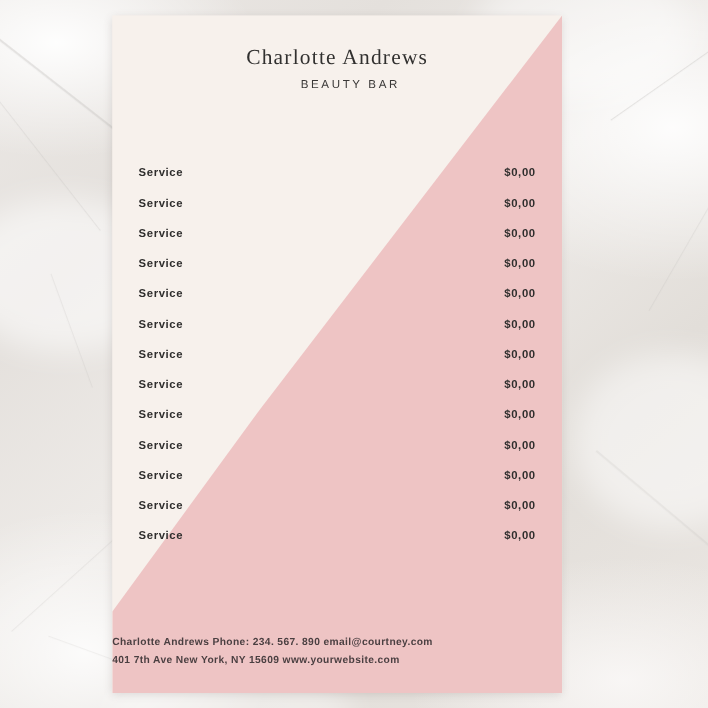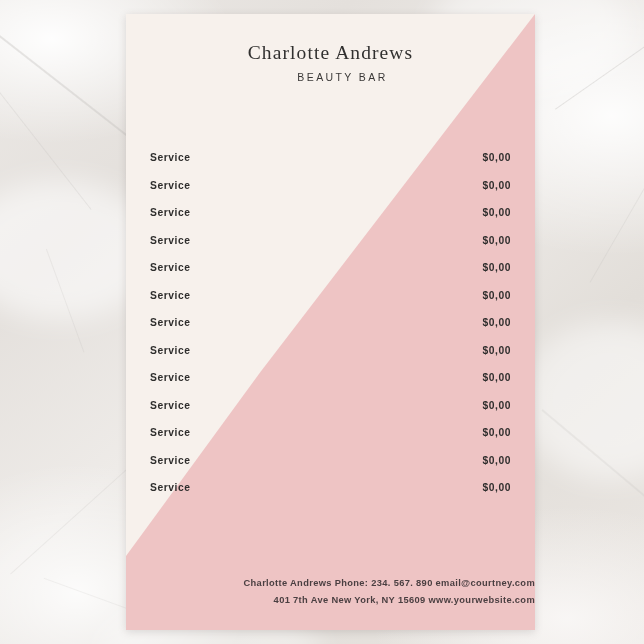--- a/index.html
+++ b/index.html
@@ -45,21 +45,21 @@
     filter: blur(14px);
   }
   #backdrop .s1 { left: -40px; top: 180px; width: 200px; height: 140px; background: rgba(255,255,255,0.55); }
   #backdrop .s2 { left: 520px; top: 320px; width: 180px; height: 160px; background: rgba(255,255,255,0.5); }
   #backdrop .s3 { left: 100px; top: 600px; width: 220px; height: 100px; background: rgba(255,255,255,0.4); }
   #backdrop .s4 { left: 430px; top: -30px; width: 200px; height: 120px; background: rgba(255,255,255,0.45); }
 
   
   #flyer {
     position: absolute;
-    left: 126px;
+    left: 102px;
     top: 14px;
     width: 409px;
     height: 616px;
     background: #f7f1ec;
     box-shadow: 0 2px 8px rgba(90,80,75,0.18);
     overflow: hidden;
   }
   
   #pink-wedge {
     position: absolute;
@@ -131,21 +131,21 @@
     letter-spacing: 0.55px;
     color: #2f2e2d;
     font-weight: bold;
   }
 
   
   .footer {
     position: absolute;
     left: 0; right: 0;
     bottom: 22px;
-    text-align: right;
+    text-align: left;
   }
   .footer-line {
     font-family: "Liberation Sans", sans-serif;
     font-size: 9.3px;
     letter-spacing: 0.35px;
     color: #4a3f41;
     line-height: 1.75;
     font-weight: bold;
   }
 </style>

